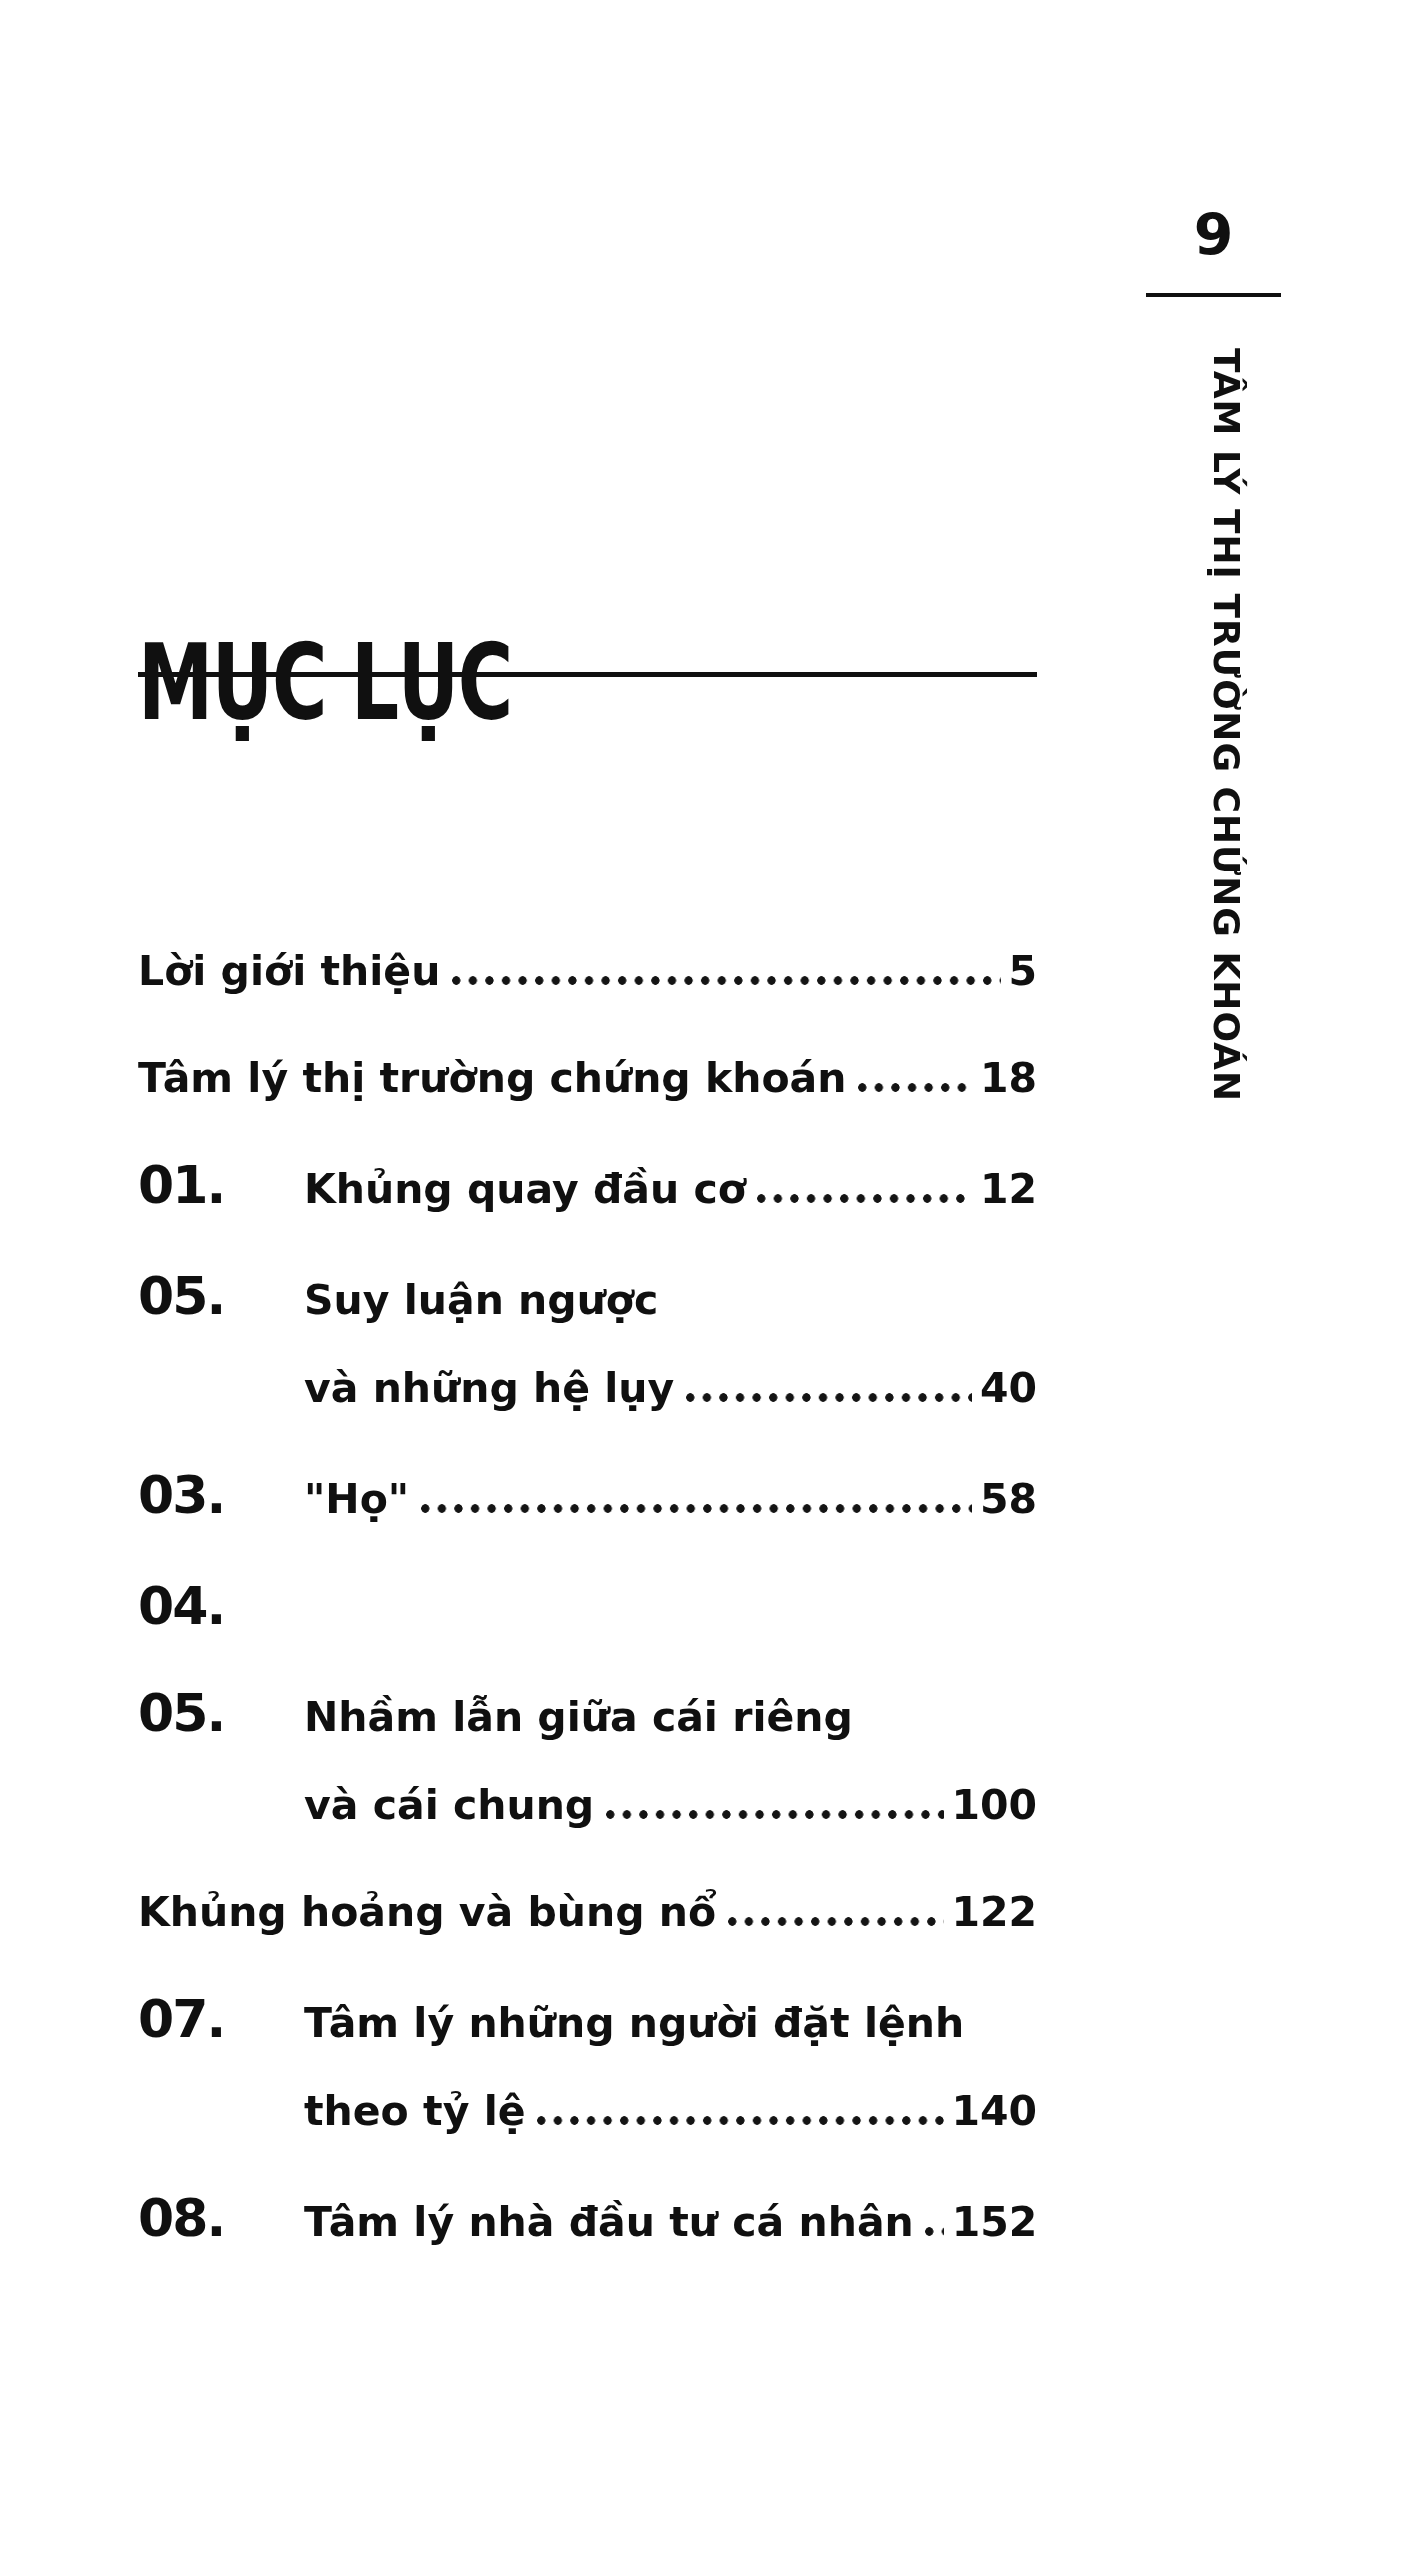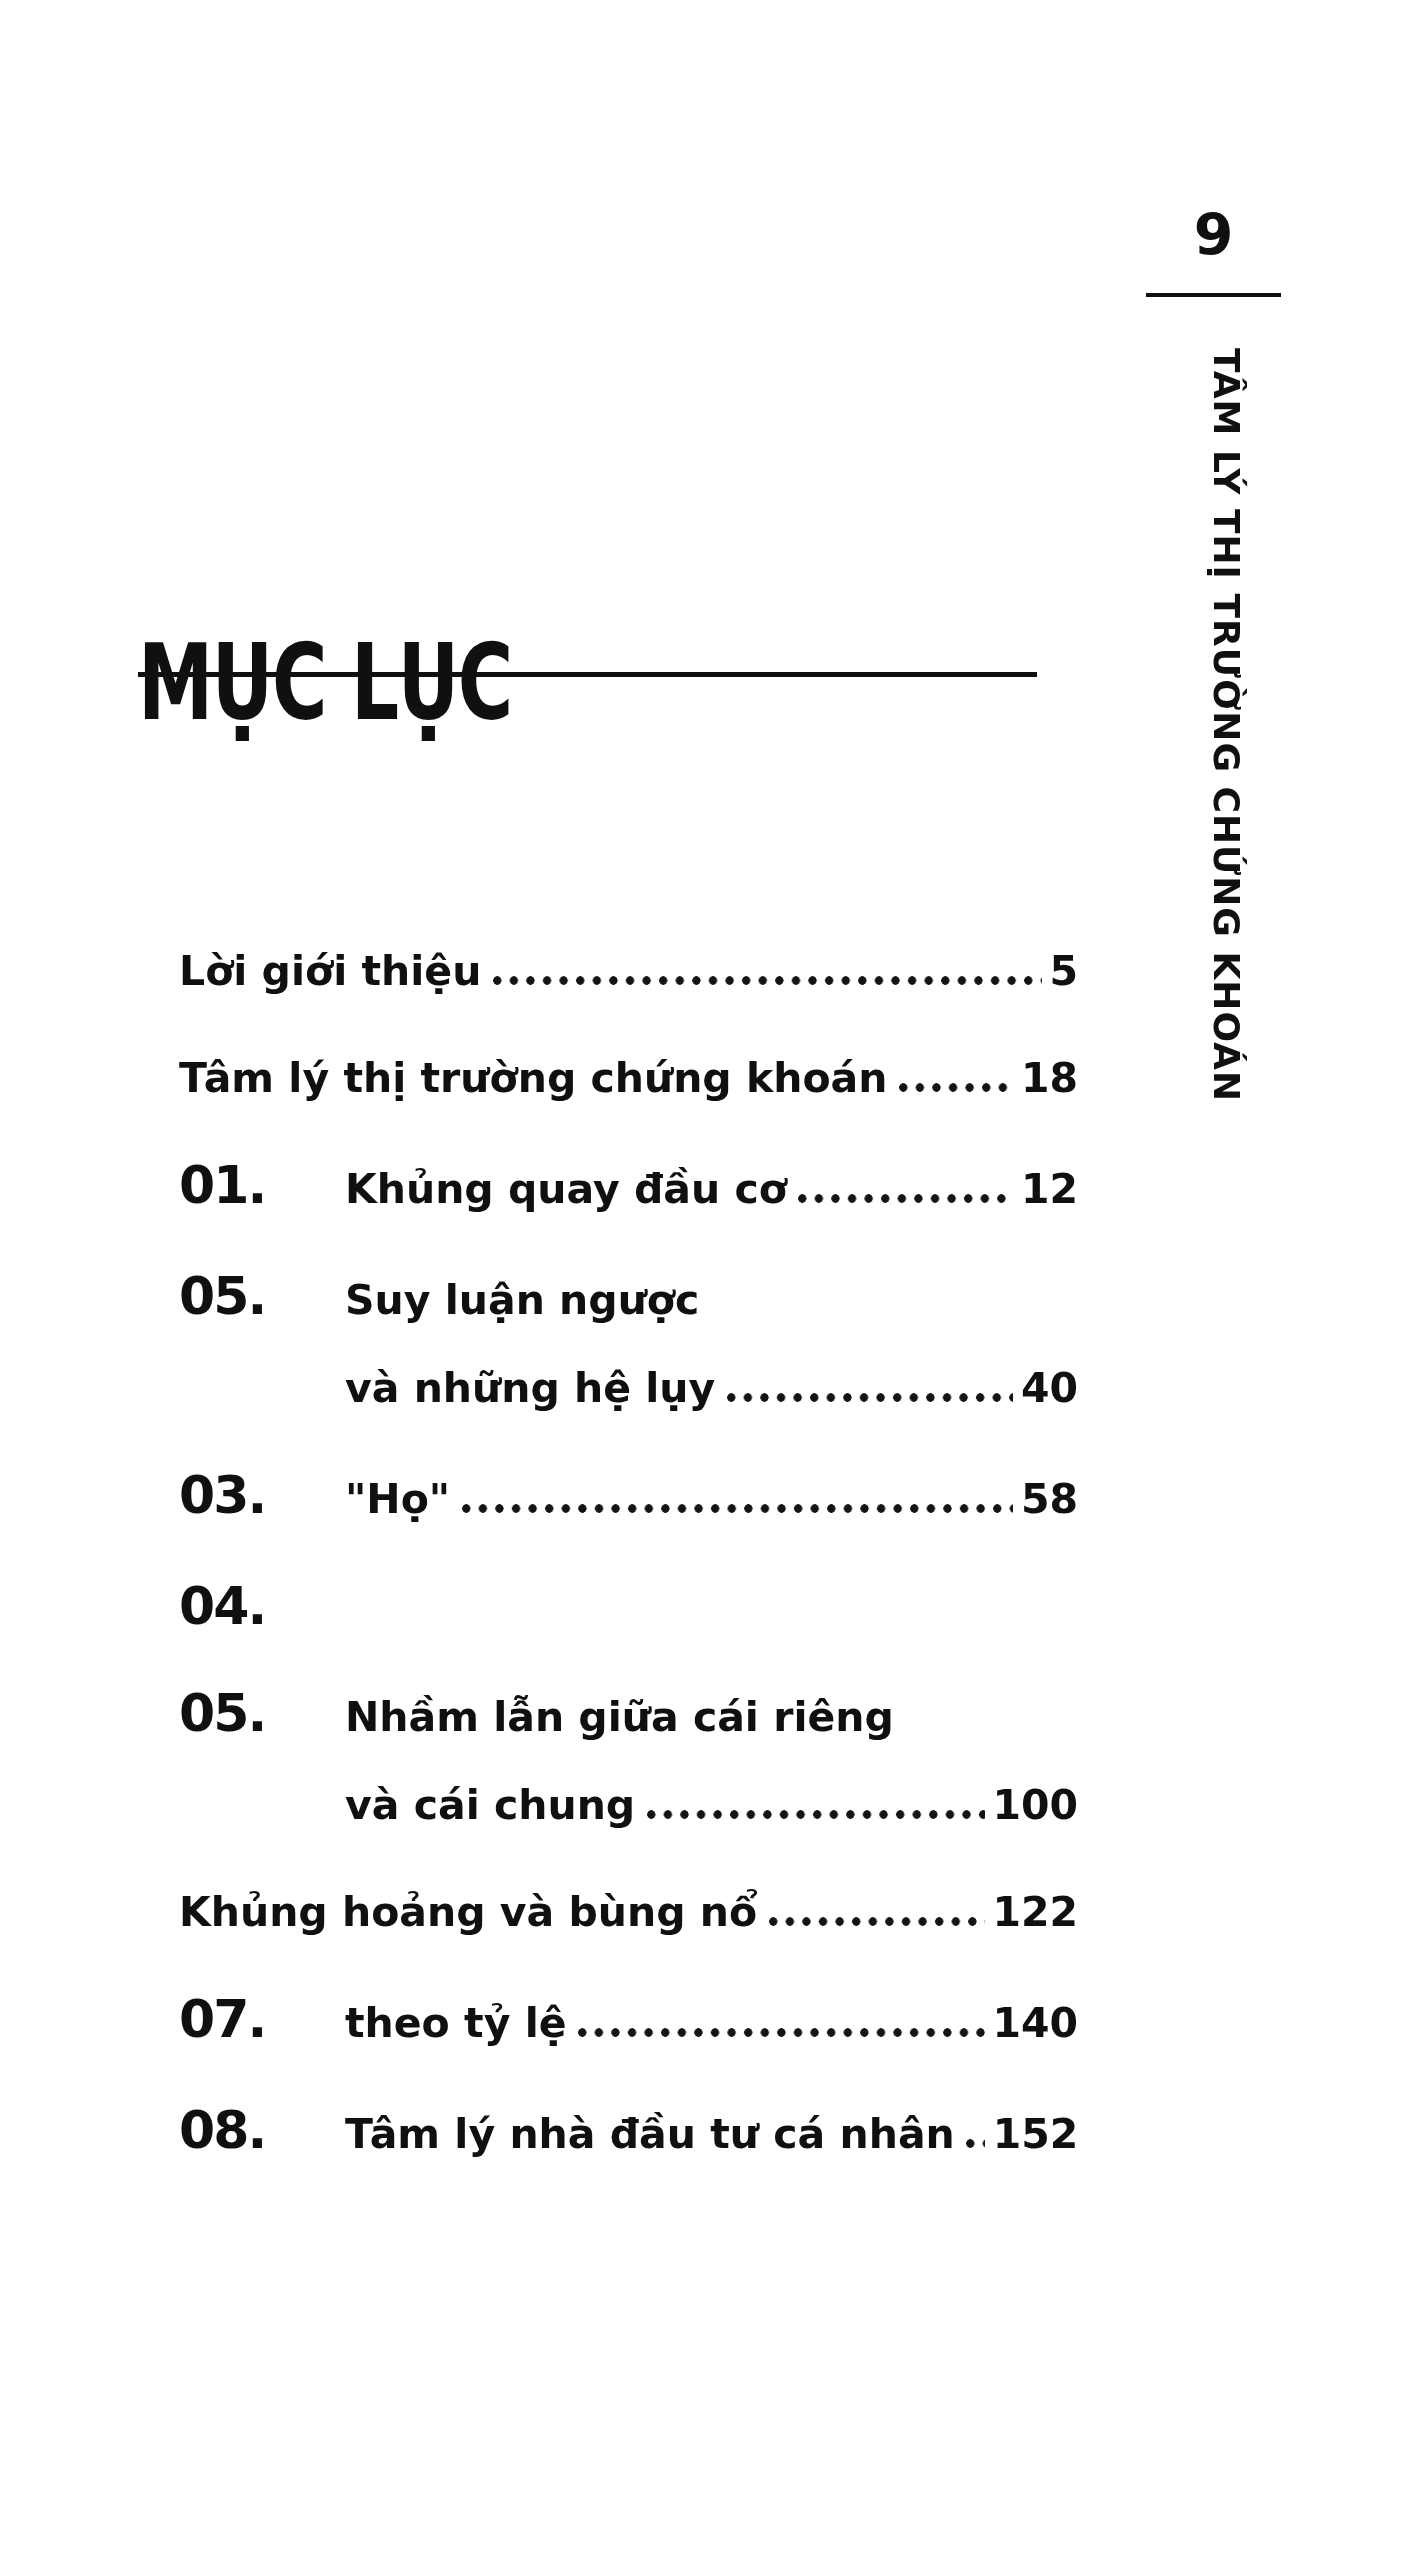--- a/index.html
+++ b/index.html
@@ -75,21 +75,20 @@
     height: 4.8px;
     background: #101010;
   }
 
   
   .toc-list {
     position: absolute;
     left: 138px;
     top: 927px;
     width: 899px;
-    margin-left: 41px;
   }
   .toc-entry {
     display: flex;
     align-items: baseline;
     margin-bottom: 19px;
   }
   .toc-num {
     flex: 0 0 166px;
     width: 166px;
     font-size: 52px;
@@ -228,20 +227,23 @@
             <div class="dots"></div>
             <span class="toc-page">122</span>
           </div>
         </div>
     </div>
 
     <div class="toc-entry">
       <span class="toc-num">07.</span>
       <div class="toc-lines">
           <div class="toc-line">
+            <span class="toc-text">Tâm lý những người đặt lệnh</span>
+          </div>
+          <div class="toc-line">
             <span class="toc-text">theo tỷ lệ</span>
             <div class="dots"></div>
             <span class="toc-page">140</span>
           </div>
         </div>
     </div>
 
     <div class="toc-entry">
       <span class="toc-num">08.</span>
       <div class="toc-lines">

